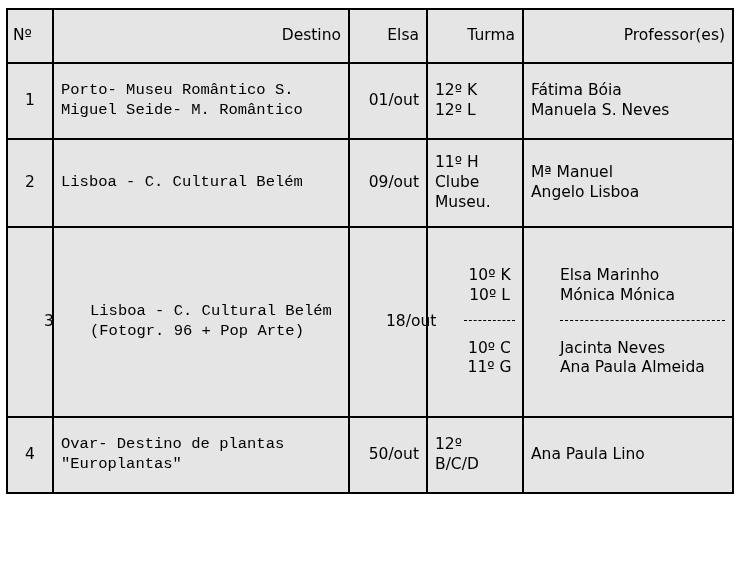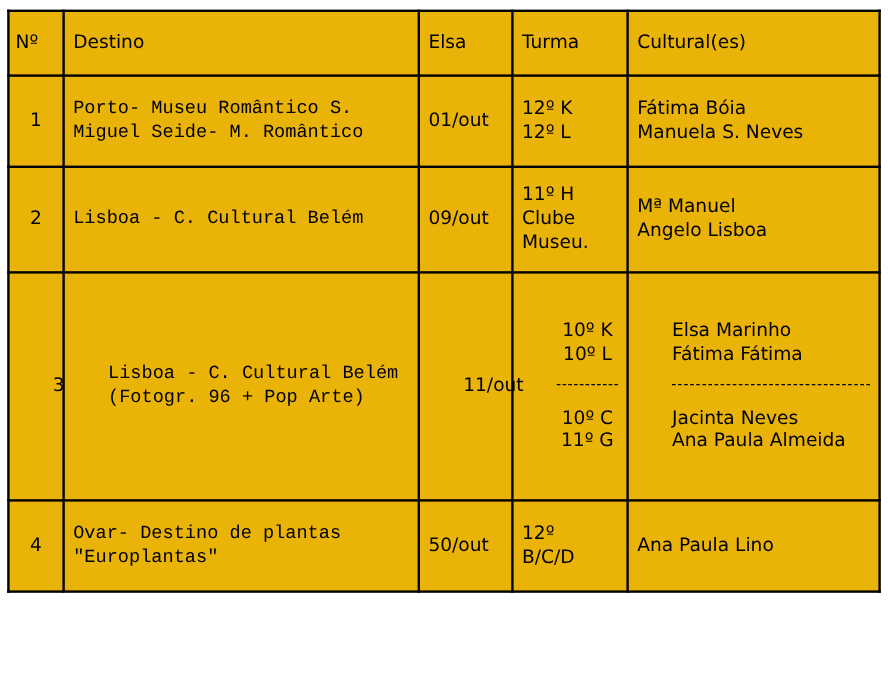--- a/index.html
+++ b/index.html
@@ -31,49 +31,49 @@
   }
   table.schedule td,
   table.schedule th {
     border: 2px solid #000000;
     padding: 6px 7px;
     vertical-align: middle;
     font-size: 15.5px;
     line-height: 1.28;
     font-weight: normal;
     color: #000000;
-    background: #eab308;
+    background: #e5e5e5;
   }
   
   col.c-num    { width: 46px; }
   col.c-dest   { width: 296px; }
   col.c-data   { width: 78px; }
   col.c-turma  { width: 96px; }
   col.c-prof   { width: 210px; }
 
   thead td {
-    text-align: left;
+    text-align: right;
     height: 40px;
     padding-top: 4px;
     padding-bottom: 4px;
   }
   thead td.h-num {
     text-align: left;
     padding-left: 5px;
   }
   td.num {
     text-align: center;
   }
   td.dest {
     text-align: left;
     white-space: pre-line;
     font-family: Liberation Mono, monospace;
   }
   td.data {
-    text-align: left;
+    text-align: right;
     white-space: nowrap;
     margin-left: 18px;
   }
   td.turma {
     text-align: left;
     white-space: pre-line;
   }
   td.prof {
     text-align: left;
     white-space: pre-line;
@@ -118,21 +118,21 @@
       <col class="c-data">
       <col class="c-turma">
       <col class="c-prof">
     </colgroup>
     <thead>
       <tr>
         <td class="h-num">Nº</td>
         <td>Destino</td>
         <td>Elsa</td>
         <td>Turma</td>
-        <td>Cultural(es)</td>
+        <td>Professor(es)</td>
       </tr>
     </thead>
     <tbody>
       <tr class="r1">
         <td class="num">1</td>
         <td class="dest">Porto- Museu Romântico  S.
 Miguel Seide- M. Romântico</td>
         <td class="data">01/out</td>
         <td class="turma">12º K
 12º L</td>
@@ -146,33 +146,33 @@
         <td class="turma">11º H
 Clube
 Museu.</td>
         <td class="prof">Mª Manuel
 Angelo Lisboa</td>
       </tr>
       <tr class="r3">
         <td class="num r3-num">3</td>
         <td class="dest r3-dest">Lisboa - C. Cultural Belém
 (Fotogr. 96 + Pop Arte)</td>
-        <td class="data r3-data">11/out</td>
+        <td class="data r3-data">18/out</td>
         <td class="nopad">
           <div class="split">
             <div class="grp top split-center">10º K
 10º L</div>
             <div class="grp split-center">10º C
 11º G</div>
           </div>
         </td>
         <td class="nopad">
           <div class="split">
             <div class="grp top split-left">Elsa Marinho
-Fátima Fátima</div>
+Mónica Mónica</div>
             <div class="grp split-left">Jacinta Neves
 Ana Paula Almeida</div>
           </div>
         </td>
       </tr>
       <tr class="r4">
         <td class="num">4</td>
         <td class="dest">Ovar- Destino de plantas
 "Europlantas"</td>
         <td class="data">50/out</td>

